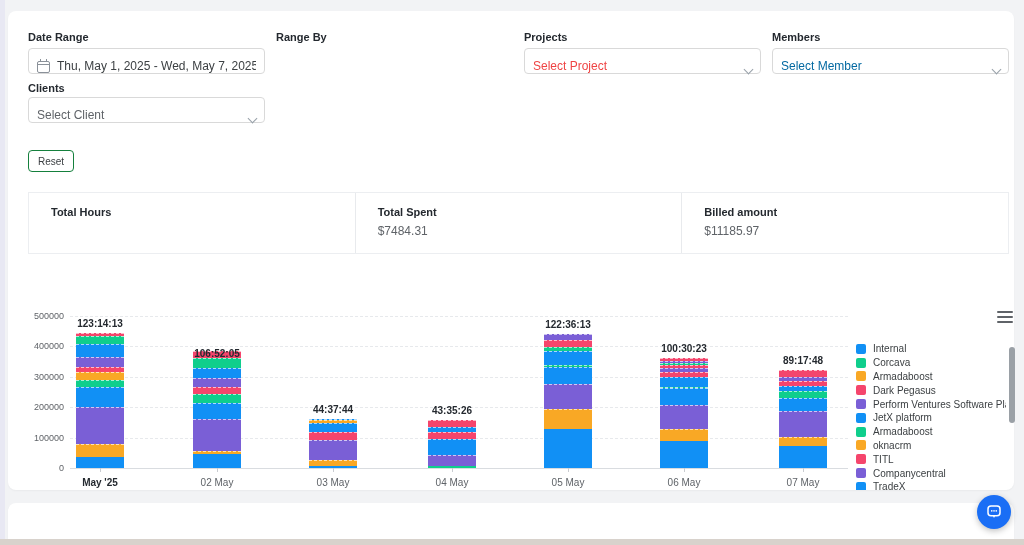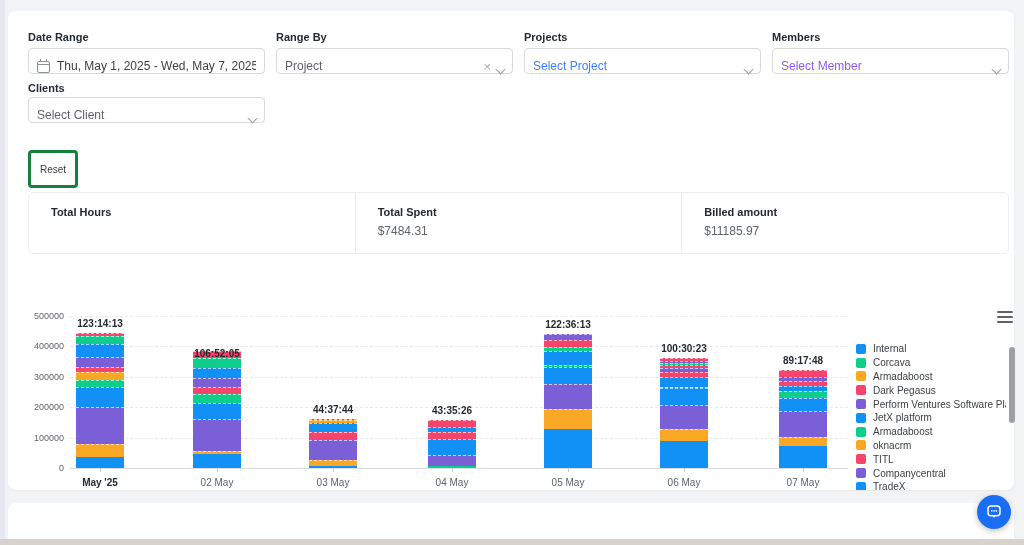--- a/index.html
+++ b/index.html
@@ -16,26 +16,26 @@
   .f-input { position:absolute; height:26px; width:237px; border:1px solid #d9d9d9; border-radius:4px;
              background:#fff; display:flex; align-items:flex-end; padding:0 8px; font-size:12px; color:#3c4043; }
   .f-input .grow { flex:1 1 auto; overflow:hidden; white-space:nowrap; }
   .chev { width:7px; height:7px; border-right:1.5px solid #97a0a9; border-bottom:1.5px solid #97a0a9;
           transform:rotate(45deg); margin-left:6px; margin-top:-3px; flex:0 0 auto; }
   .xicon { color:#a7adb4; font-size:13px; line-height:1; margin-left:6px; flex:0 0 auto; }
   .cal { width:13px; height:12px; border:1.3px solid #8a9199; border-radius:2px; position:relative; margin-right:7px; flex:0 0 auto; }
   .cal:before { content:""; position:absolute; left:1.5px; top:-3.5px; width:1.5px; height:3px; background:#8a9199; box-shadow:6px 0 0 #8a9199; }
   .cal:after { content:""; position:absolute; left:0; top:2.2px; width:100%; height:1.2px; background:#8a9199; }
 
-  .reset-btn { position:absolute; left:20px; top:139px; height:20px; padding:16px 9px; font-size:10px; color:#3c4043;
-               background:#fff; border:3px solid #15803d; border-radius:4px; display:flex; align-items:center; }
+  .reset-btn { position:absolute; left:20px; top:139px; height:20px; padding:10px 9px; font-size:10px; color:#3c4043;
+               background:#fff; border:1px solid #15803d; border-radius:4px; display:flex; align-items:center; }
 
   
   .summary { position:absolute; left:20px; top:181px; width:981px; height:62px; border:1px solid #eceef1;
-             border-radius:6px; background:#fff; display:flex;justify-content:center; }
+             border-radius:0; background:#fff; display:flex;justify-content:center; }
   .sum-cell { flex:1 1 0; padding:13px 22px; }
   .sum-cell + .sum-cell { border-left:1px solid #e8eaed; }
   .sum-label { font-size:11px; font-weight:bold; color:#24292f; }
   .sum-value { font-size:12px; color:#5f6368; margin-top:6px; }
 
   
   .hamburger { position:absolute; left:989px; top:300px; width:16px; height:12px; display:flex; flex-direction:column; justify-content:space-between; cursor:pointer; }
   .hamburger span { display:block; height:2px; background:#5f6368; border-radius:1px; }
 
   .plot { position:absolute; left:62px; top:305px; width:778px; height:152px; }
@@ -71,31 +71,26 @@
 
     <div class="f-label" style="left:20px; top:20px;">Date Range</div>
     <div class="f-label" style="left:268px; top:20px;">Range By</div>
     <div class="f-label" style="left:516px; top:20px;">Projects</div>
     <div class="f-label" style="left:764px; top:20px;">Members</div>
 
     <div class="f-input" style="left:20px; top:37px;">
       <span class="cal"></span>
       <span class="grow">Thu, May 1, 2025 - Wed, May 7, 2025</span>
     </div>
-    <div class="f-input" style="left:268px; top:37px;">
-      <span class="grow" style="color:#5f6368;">Project</span>
-      <span class="xicon">×</span>
+    <div class="f-input" style="left:516px; top:37px;">
+      <span class="grow" style="color:#ef4444;">Select Project</span>
       <span class="chev"></span>
     </div>
-    <div class="f-input" style="left:516px; top:37px;">
-      <span class="grow" style="color:#3b82f6;">Select Project</span>
-      <span class="chev"></span>
-    </div>
     <div class="f-input" style="left:764px; top:37px;">
-      <span class="grow" style="color:#8b5cf6;">Select Member</span>
+      <span class="grow" style="color:#0369a1;">Select Member</span>
       <span class="chev"></span>
     </div>
 
     <div class="f-label" style="left:20px; top:71px;">Clients</div>
     <div class="f-input" style="left:20px; top:86px;">
       <span class="grow" style="color:#5f6368;">Select Client</span>
       <span class="chev"></span>
     </div>
 
     <button class="reset-btn">Reset</button>

